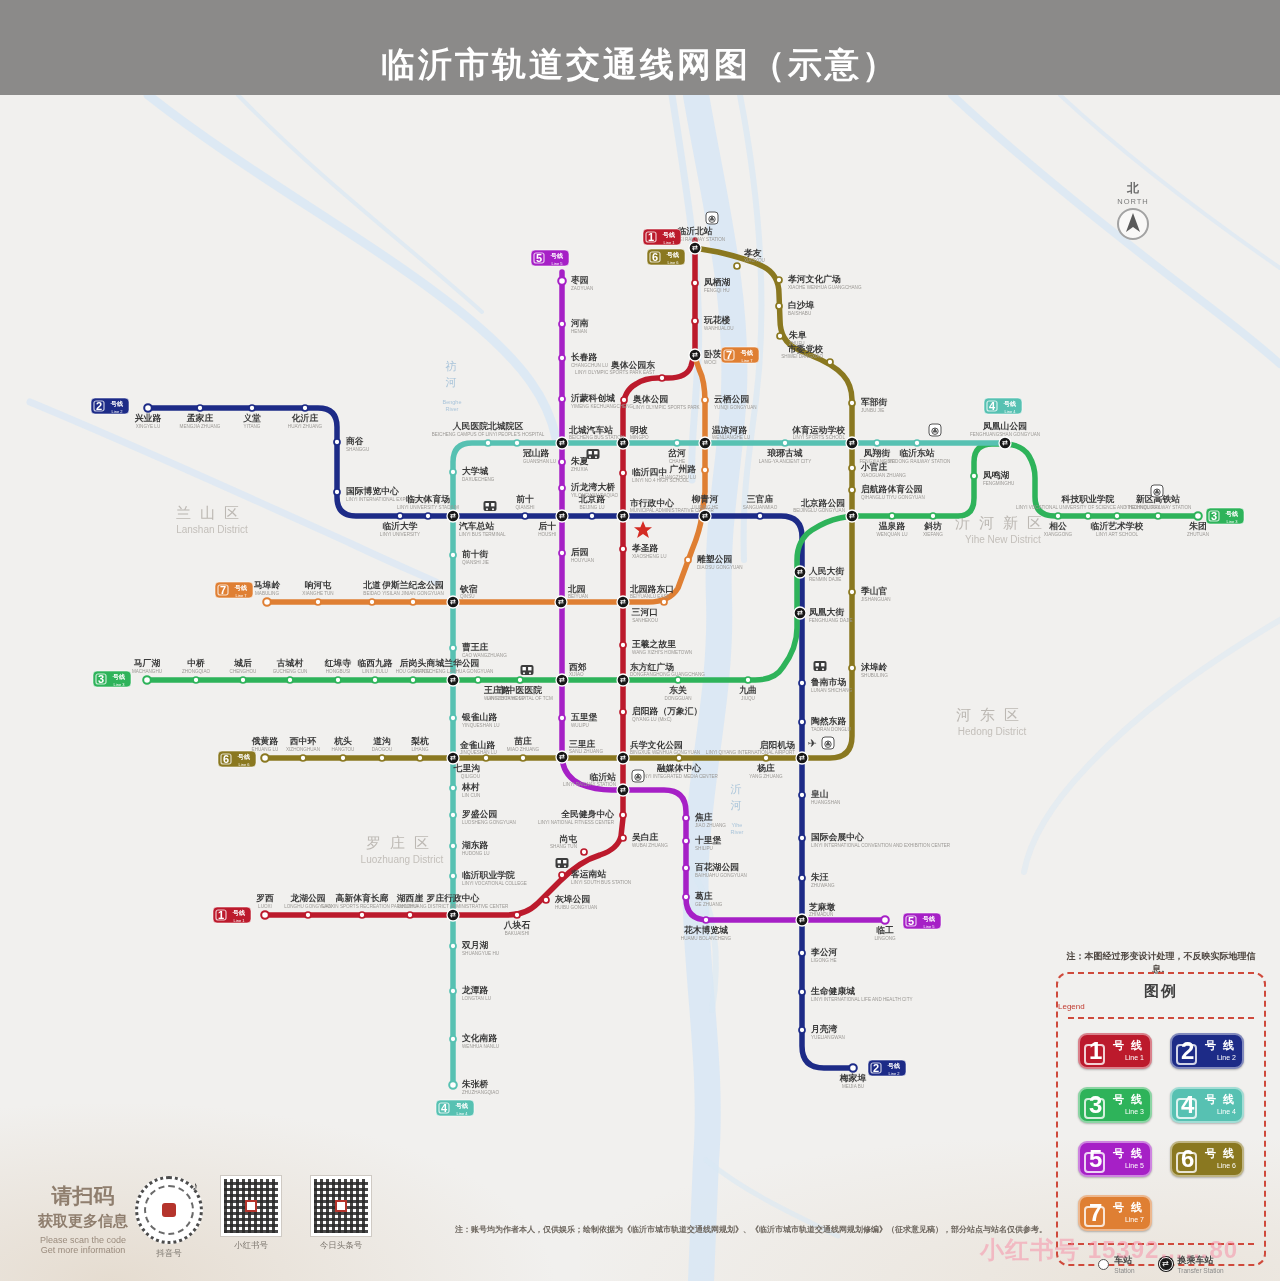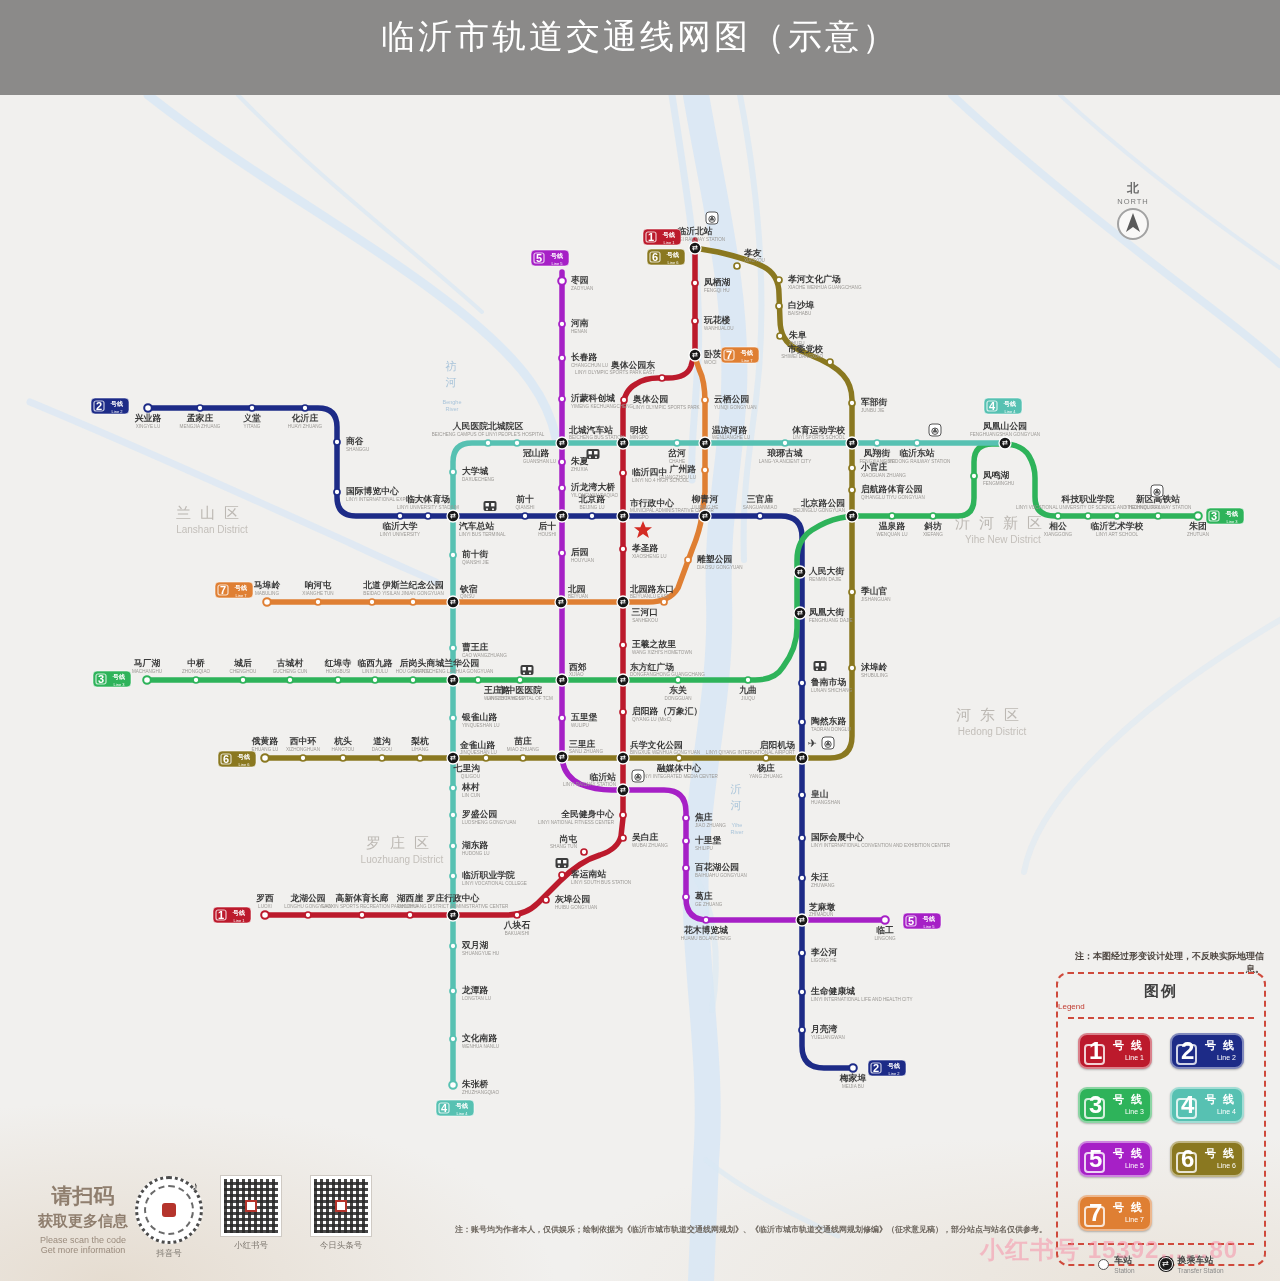--- a/index.html
+++ b/index.html
@@ -4,21 +4,21 @@
 <style>
   html,body{margin:0;padding:0;}
   body{width:1280px;height:1281px;position:relative;overflow:hidden;
        background:#f1f0ee;font-family:"Liberation Sans","DejaVu Sans",sans-serif;}
   #terrain1{position:absolute;left:0;top:1100px;width:560px;height:181px;
     background:radial-gradient(ellipse at 20% 100%,rgba(220,204,184,.55),rgba(220,204,184,0) 70%);}
   #terrain2{position:absolute;right:0;top:1140px;width:700px;height:141px;
     background:radial-gradient(ellipse at 80% 100%,rgba(226,213,196,.45),rgba(226,213,196,0) 75%);}
   #header{position:absolute;left:0;top:0;width:1280px;height:95px;background:#8b8a89;
     text-align:center;color:#fff;z-index:5;}
-  #header .t1{font-size:34px;font-weight:normal;letter-spacing:3px;padding-top:14px;}
+  #header .t1{font-size:34px;font-weight:bold;letter-spacing:3px;padding-top:14px;margin-top:28px;}
   #header .t2{font-size:20px;letter-spacing:1px;margin-top:4px;}
   svg{position:absolute;left:0;top:0;z-index:2;}
   
   #legend{position:absolute;left:1056px;top:972px;width:206px;height:290px;
     border:2px dashed #cf4a3c;border-radius:12px;z-index:6;}
   #legend .lt{color:#404040;font-size:15px;font-weight:bold;text-align:center;margin-top:8px;letter-spacing:2px;}
   #legend .ls{color:#c13b30;font-size:8px;text-align:left;margin-top:1px;}
   #legend .div{border-top:2px dashed #cf4a3c;margin:6px 10px 0 10px;}
   #legend-grid{display:grid;grid-template-columns:74px 74px;column-gap:18px;row-gap:18px;
     justify-content:center;margin-top:14px;}
@@ -28,21 +28,21 @@
   .lbadge .num{position:absolute;left:9px;top:2px;font-size:24px;font-weight:bold;color:#fff;}
   .lbadge .hx{position:absolute;right:6px;top:3px;font-size:11px;font-weight:bold;color:#fff;letter-spacing:2px;}
   .lbadge .ln{position:absolute;right:6px;top:19px;font-size:7px;color:#fff;}
   #legend .bottom{display:flex;justify-content:center;gap:24px;margin-top:9px;}
   #legend .bitem{display:flex;align-items:center;gap:5px;}
   #legend .circ{width:9px;height:9px;border:1.5px solid #555;border-radius:50%;background:#fff;}
   #legend .xfer{width:12px;height:12px;border-radius:50%;background:#1a1a1a;color:#fff;font-size:8px;
     line-height:12px;text-align:center;border:1px solid #fff;box-shadow:0 0 0 1px #1a1a1a;}
   #legend .bt1{font-size:9px;font-weight:bold;color:#444;}
   #legend .bt2{font-size:6.5px;color:#8a8a8a;}
-  #mapnote{position:absolute;left:1058px;top:950px;width:206px;text-align:right;font-size:9px;
+  #mapnote{position:absolute;left:1058px;top:950px;width:206px;text-align:center;font-size:9px;
     font-weight:bold;color:#4c443e;z-index:6;}
   
   #scanblock{position:absolute;left:8px;top:1182px;width:150px;text-align:center;color:#8f7e6e;z-index:6;}
   #scanblock .s1{font-size:21px;font-weight:bold;}
   #scanblock .s2{font-size:15px;font-weight:bold;margin-top:2px;}
   #scanblock .s3{font-size:9px;margin-top:4px;color:#9a8b7d;}
   #scanblock .s4{font-size:9px;color:#9a8b7d;}
   .qrwrap{position:absolute;top:1176px;text-align:center;z-index:6;}
   .qrlabel{font-size:8.5px;color:#7c766e;margin-top:4px;}
   .qr-sq{width:54px;height:54px;margin:0 auto;background:

